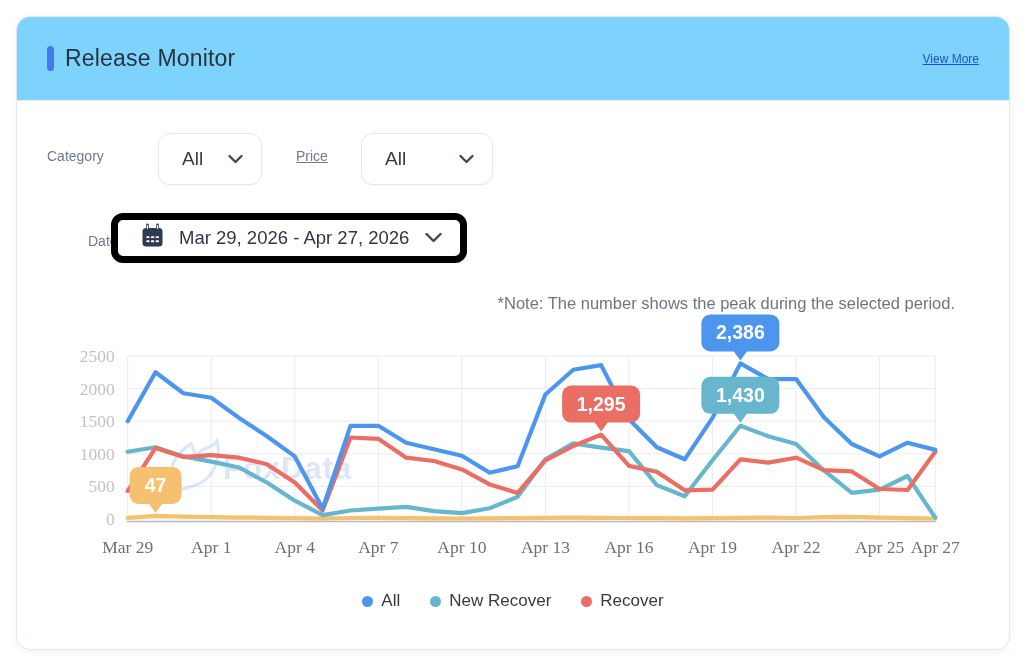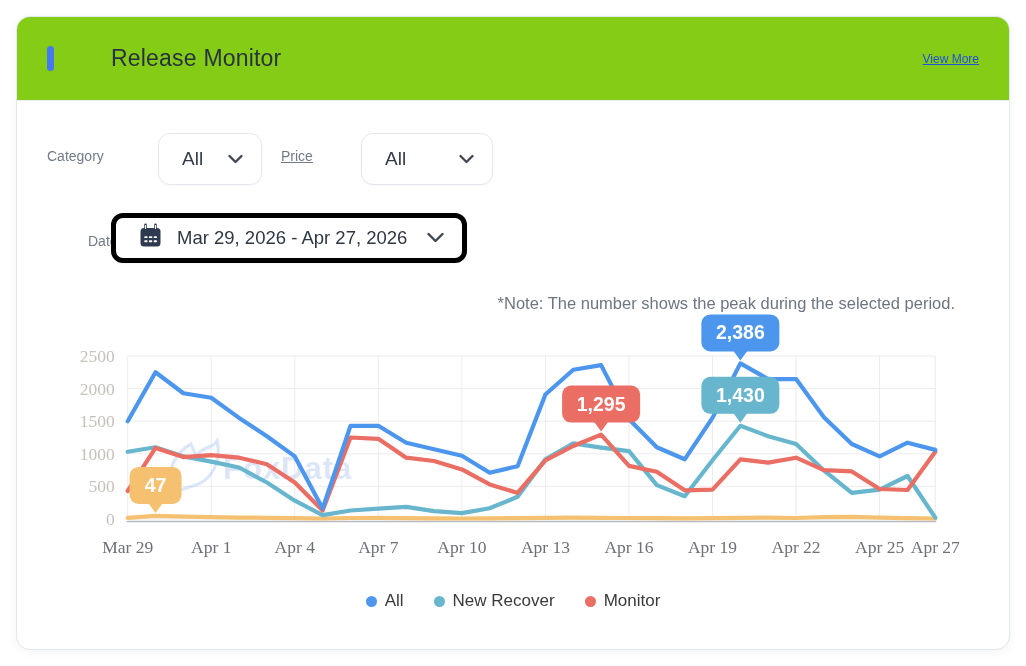--- a/index.html
+++ b/index.html
@@ -16,25 +16,24 @@
     width: 994px; height: 634px;
     background: #ffffff;
     border: 1px solid #e2e8f0;
     border-radius: 14px;
     box-shadow: 0 2px 10px rgba(30,50,90,0.06);
     overflow: hidden;
   }
   .card-header {
     position: absolute;
     left: 0; top: 0; right: 0; height: 84px;
-    background: #84cc16;
+    background: #7dd3fc;
     border-bottom: 1px solid #e9eef4;
     display: flex; align-items: center;
     padding: 0 30px;
-    gap: 46px;
   }
   .accent-pill {
     width: 7px; height: 25px;
     border-radius: 4px;
     background: #4479f2;
     margin-right: 11px;
   }
   .card-title {
     font-size: 23px;
     color: #29323f;
@@ -67,21 +66,21 @@
   .select-value {
     font-size: 19px;
     color: #333b49;
   }
   .select-box .chev { margin-left: auto; }
   .date-box {
     position: absolute;
     left: 94px; top: 196px;
     width: 356px; height: 50px;
     background: #fff;
-    border: 5px solid #000000;
+    border: 7px solid #000000;
     border-radius: 12px;
     box-shadow: 0 1px 2px rgba(40,60,90,0.04);
     display: flex; align-items: center;
     padding: 0 18px 0 22px;
     cursor: pointer;
   }
   .date-text {
     font-size: 18.5px;
     color: #2e3744;
     font-weight: 500;
@@ -134,21 +133,21 @@
   <div class="filter-label" style="left:30px; top:131px;">Category</div>
   <div class="select-box" style="left:141px; top:116px; width:104px;">
     <span class="select-value">All</span>
     <span class="chev">
       <svg width="15" height="10" viewBox="0 0 15 10">
           <polyline points="1.5,2 7.5,8 13.5,2" fill="none" stroke="#3f4754" stroke-width="2.3" stroke-linecap="round" stroke-linejoin="round"></polyline>
         </svg>
     </span>
   </div>
 
-  <div class="filter-label" style="left:264px; top:131px;text-decoration:underline;">Price</div>
+  <div class="filter-label" style="left:279px; top:131px;text-decoration:underline;">Price</div>
   <div class="select-box" style="left:344px; top:116px; width:132px;">
     <span class="select-value">All</span>
     <span class="chev">
       <svg width="15" height="10" viewBox="0 0 15 10">
           <polyline points="1.5,2 7.5,8 13.5,2" fill="none" stroke="#3f4754" stroke-width="2.3" stroke-linecap="round" stroke-linejoin="round"></polyline>
         </svg>
     </span>
   </div>
 
   <div class="filter-label" style="left:30px; top:216px;margin-left:41px;">Date</div>
@@ -248,17 +247,17 @@
       <div class="legend-item">
         <span class="legend-dot" style="background: rgb(77, 150, 238);"></span>
         <span class="legend-text">All</span>
       </div>
       <div class="legend-item">
         <span class="legend-dot" style="background: rgb(103, 182, 206);"></span>
         <span class="legend-text">New Recover</span>
       </div>
       <div class="legend-item">
         <span class="legend-dot" style="background: rgb(234, 110, 99);"></span>
-        <span class="legend-text">Monitor</span>
+        <span class="legend-text">Recover</span>
       </div>
     </div>
 
 </div>
 
 </body></html>

